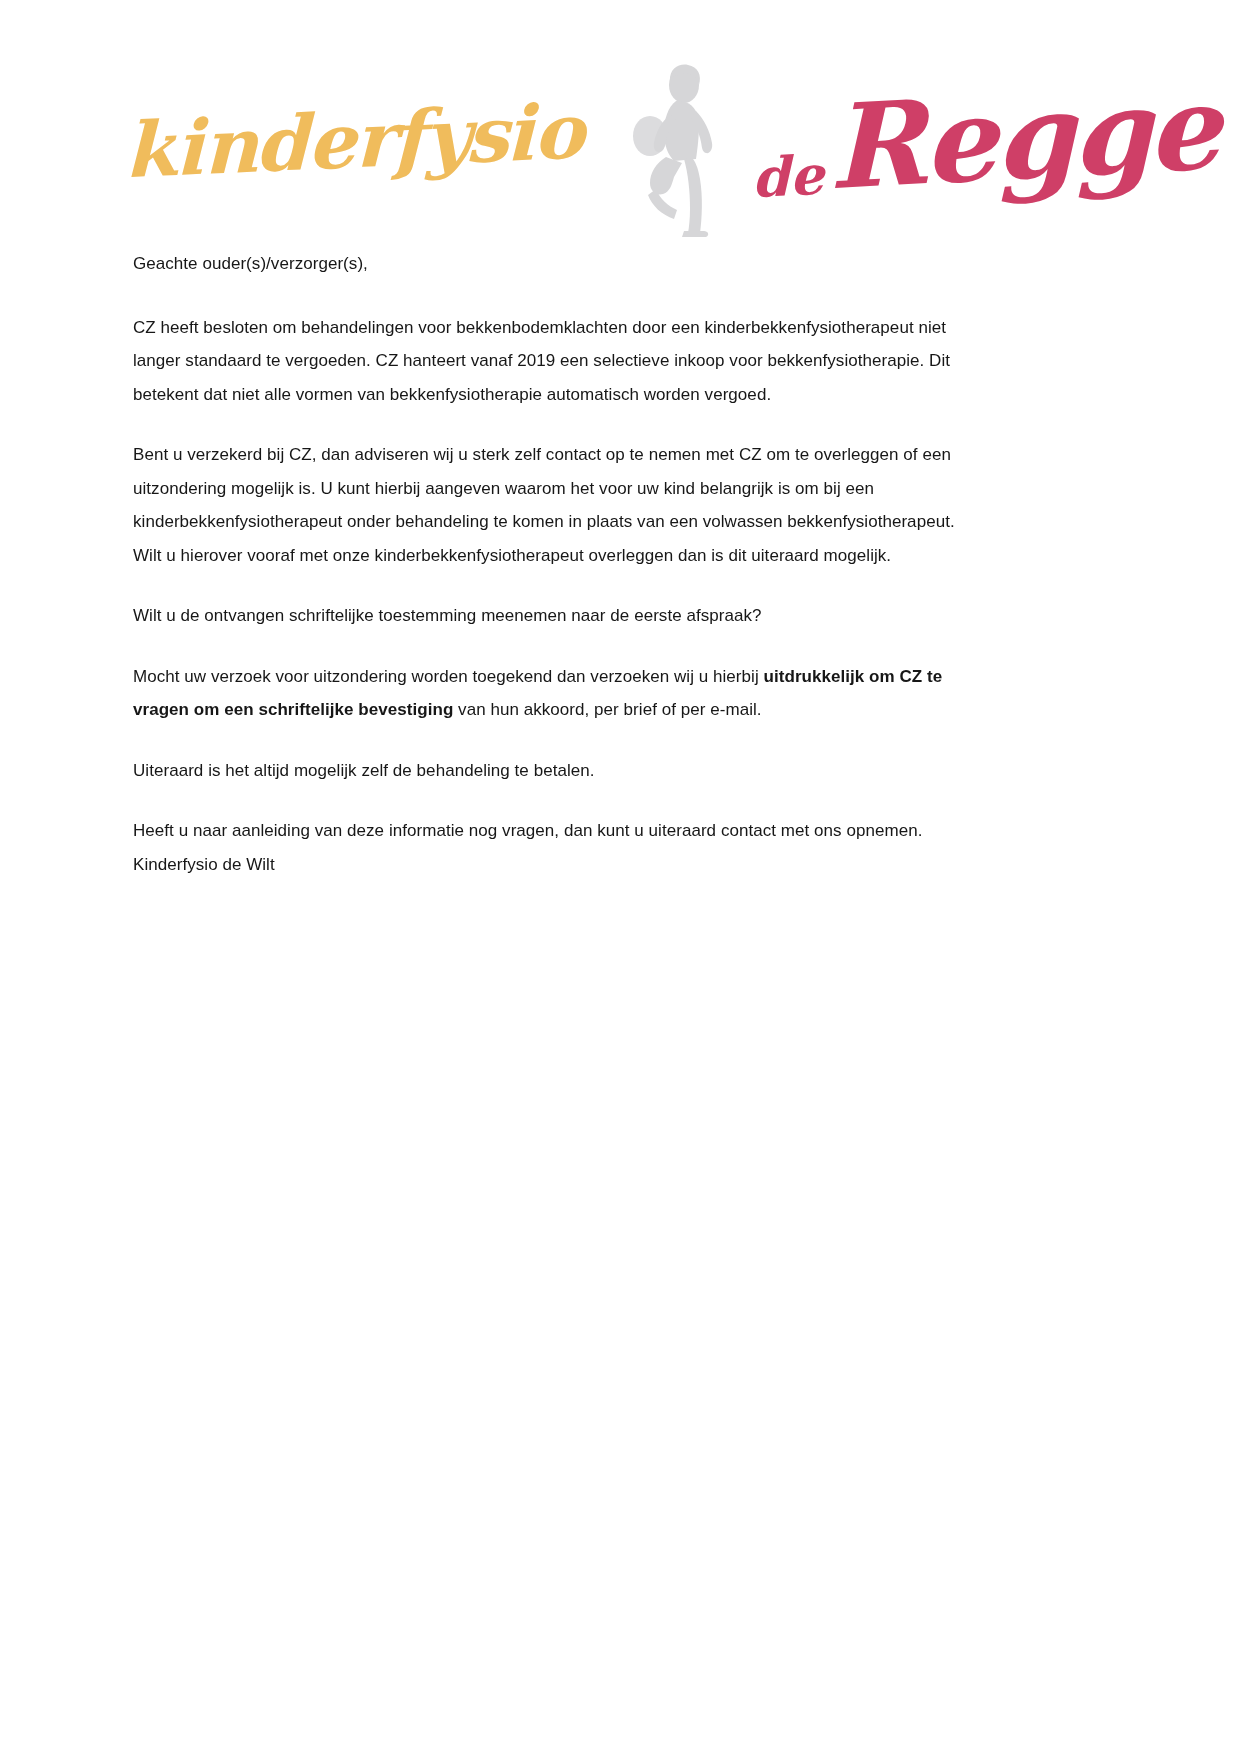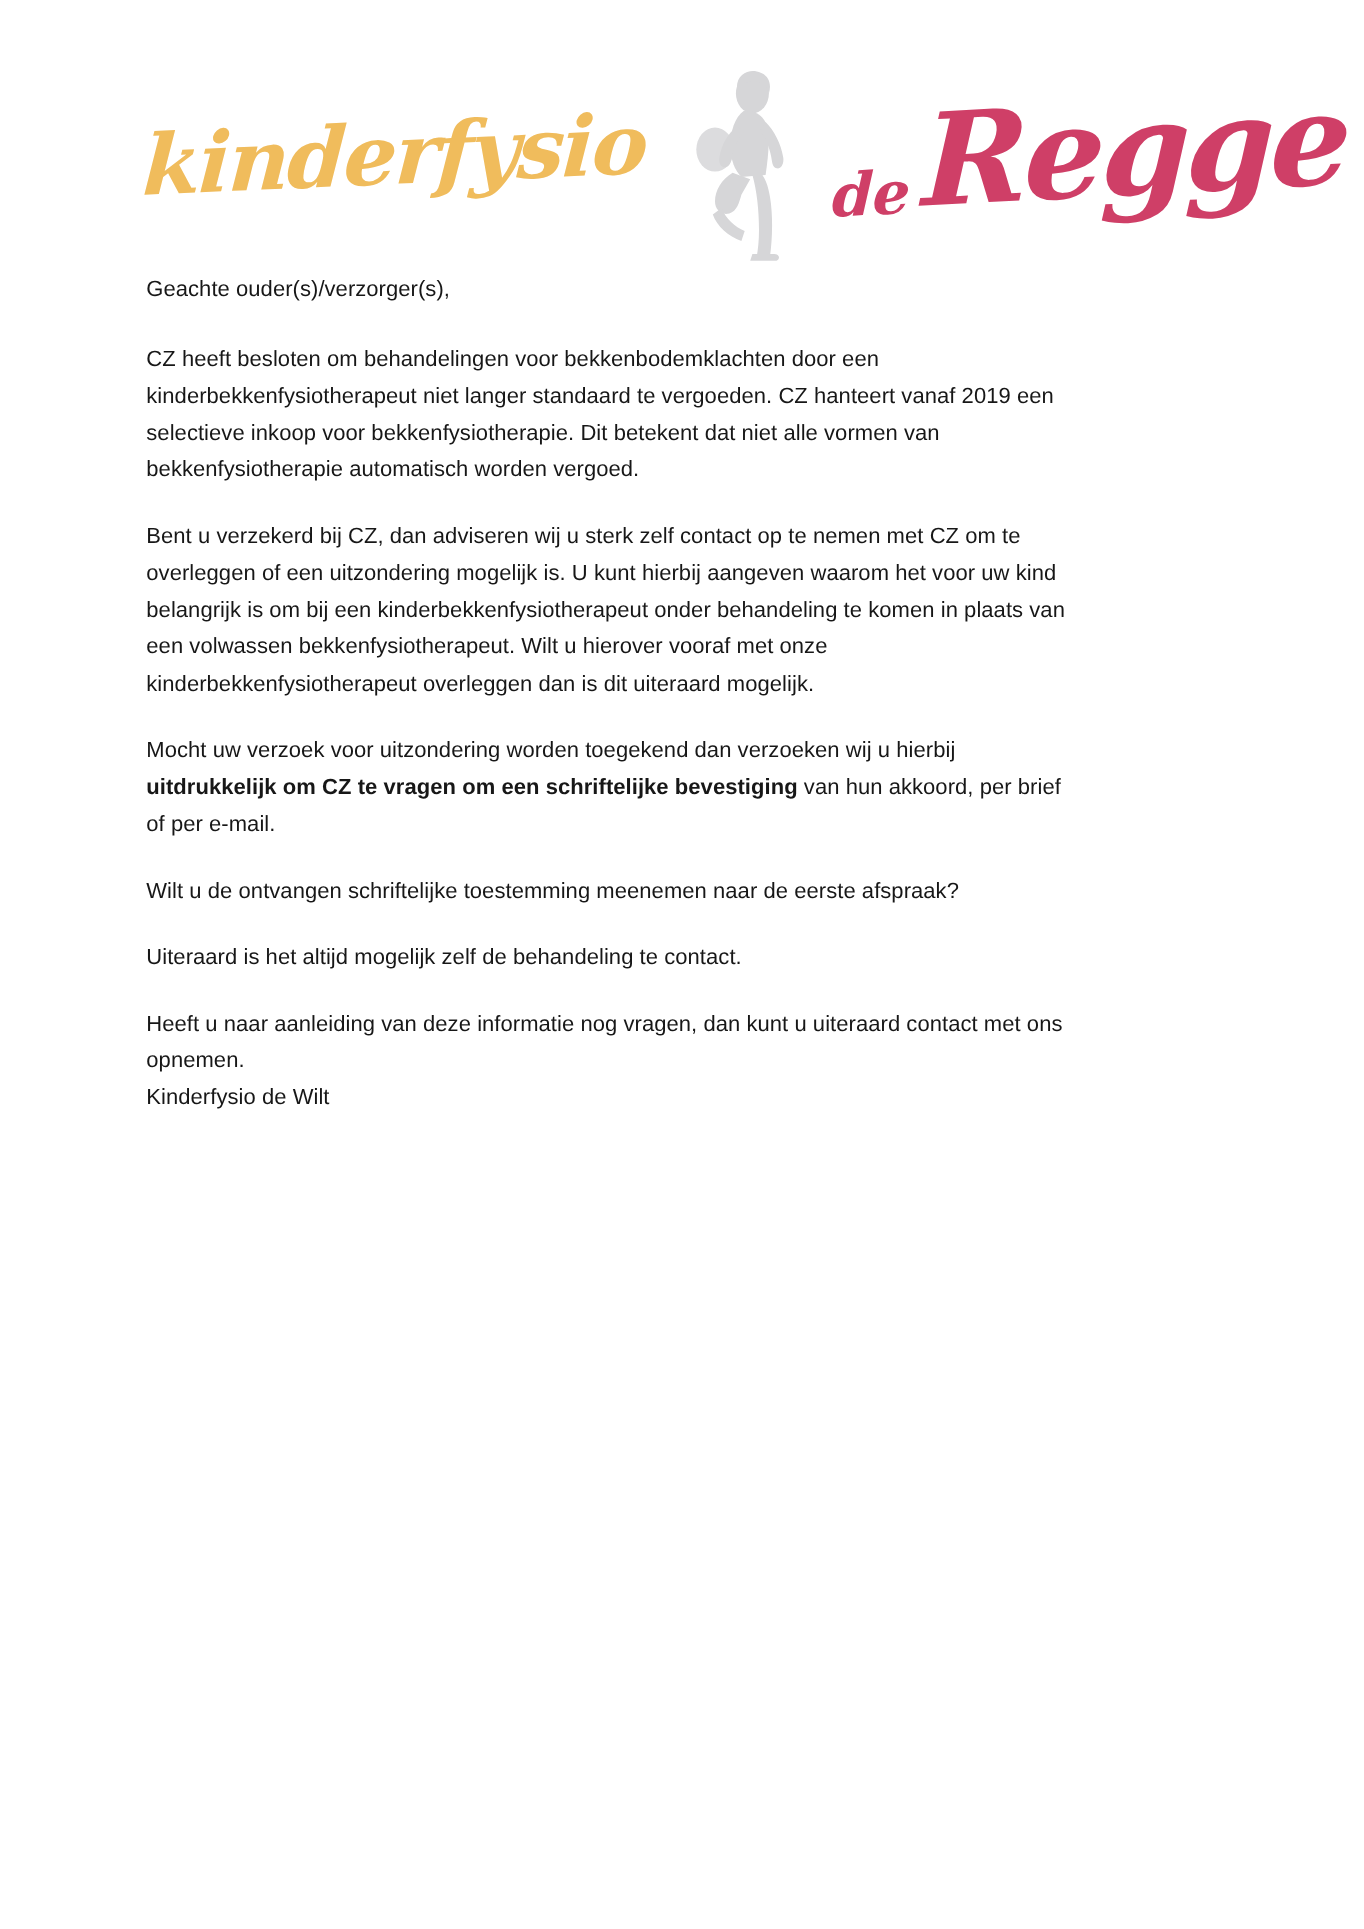--- a/index.html
+++ b/index.html
@@ -97,21 +97,21 @@
   
   .letter {
     position: absolute;
     left: 133px;
     top: 247px;
     width: 850px;
   }
   .letter p {
     margin: 0 0 27px 0;
     font-family: "Liberation Sans", sans-serif;
-    font-size: 20px;
+    font-size: 17px;
     line-height: 33.5px;
     color: #171717;
     letter-spacing: 0.05px;
     text-align: left;
   }
   .letter p:last-child {
     margin-bottom: 0;
   }
   .letter b {
     font-weight: 700;
@@ -160,23 +160,23 @@
     </div>
   </div>
 
   <div class="letter">
 
     <p class="salutation">Geachte ouder(s)/verzorger(s),</p>
 
     <div id="paragraph-slot">
         <p><span>CZ heeft besloten om behandelingen voor bekkenbodemklachten door een kinderbekkenfysiotherapeut niet langer standaard te vergoeden. CZ hanteert vanaf 2019 een selectieve inkoop voor bekkenfysiotherapie. Dit betekent dat niet alle vormen van bekkenfysiotherapie automatisch worden vergoed.</span></p>
         <p><span>Bent u verzekerd bij CZ, dan adviseren wij u sterk zelf contact op te nemen met CZ om te overleggen of een uitzondering mogelijk is. U kunt hierbij aangeven waarom het voor uw kind belangrijk is om bij een kinderbekkenfysiotherapeut onder behandeling te komen in plaats van een volwassen bekkenfysiotherapeut. Wilt u hierover vooraf met onze kinderbekkenfysiotherapeut overleggen dan is dit uiteraard mogelijk.</span></p>
+        <p><span>Wilt u de ontvangen schriftelijke toestemming meenemen naar de eerste afspraak?</span></p>
         <p><span>Mocht uw verzoek voor uitzondering worden toegekend dan verzoeken wij u hierbij </span><b>uitdrukkelijk om CZ te vragen om een schriftelijke bevestiging</b><span> van hun akkoord, per brief of per e-mail.</span></p>
-        <p><span>Wilt u de ontvangen schriftelijke toestemming meenemen naar de eerste afspraak?</span></p>
-        <p><span>Uiteraard is het altijd mogelijk zelf de behandeling te contact.</span></p>
+        <p><span>Uiteraard is het altijd mogelijk zelf de behandeling te betalen.</span></p>
         <p><span>Heeft u naar aanleiding van deze informatie nog vragen, dan kunt u uiteraard contact met ons opnemen.</span></p>
       </div>
 
 
     <p>Kinderfysio de Wilt</p>
 
   </div>
 </div>
 
 </body></html>

